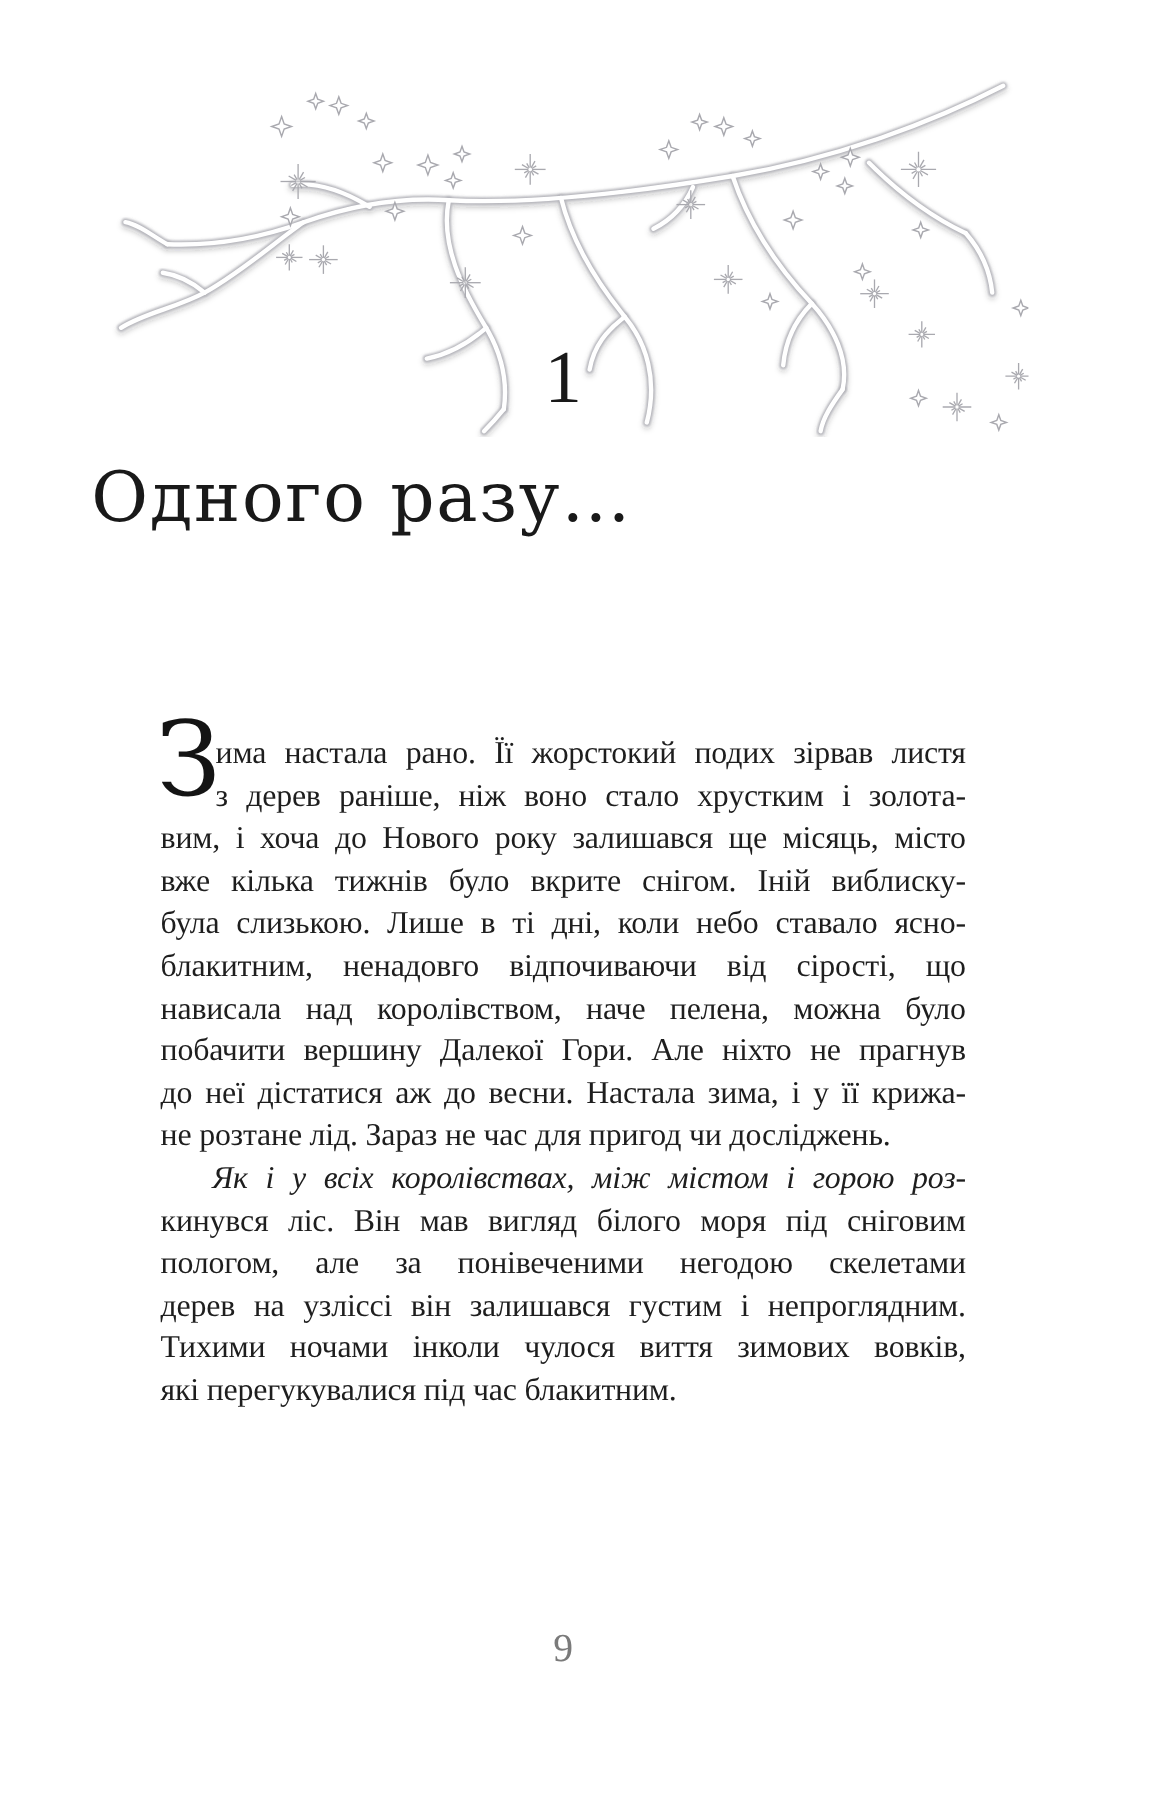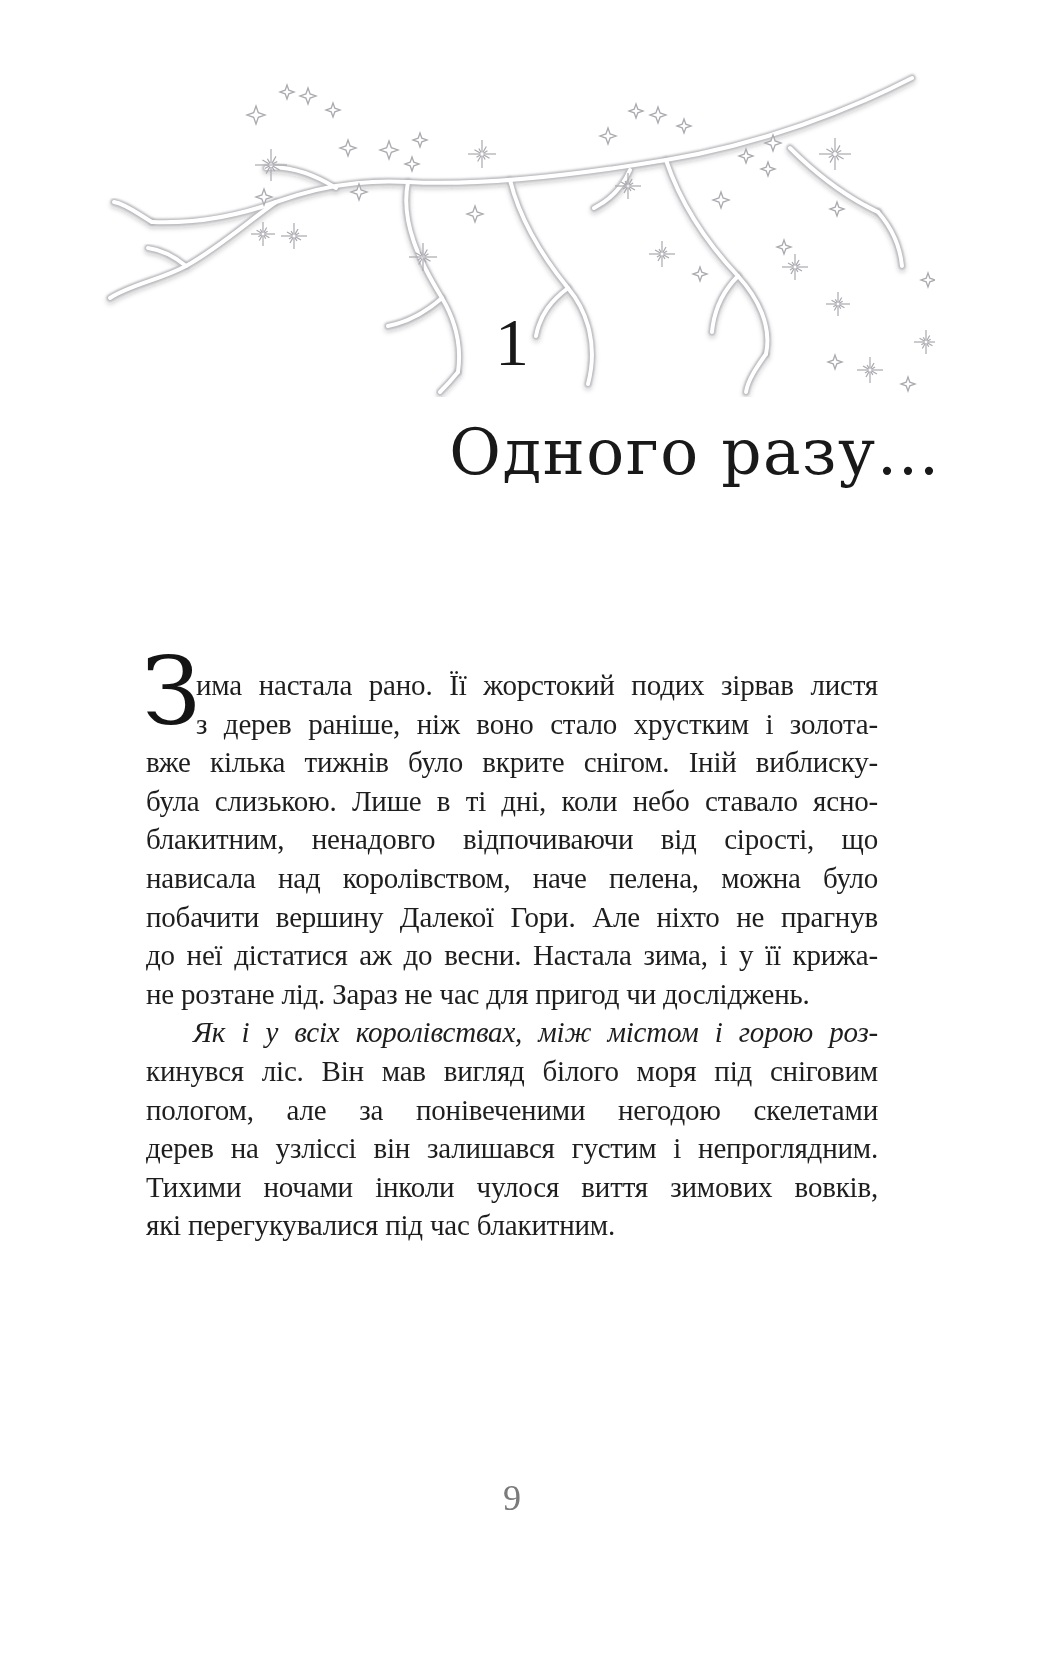--- a/index.html
+++ b/index.html
@@ -19,21 +19,21 @@
   .chapter-number{
     position:absolute;top:308px;left:146px;width:732px;
     text-align:center;
     font-size:68px;line-height:1;
     font-weight:400;color:#191919;
     font-family:"Liberation Serif", serif;
   }
   
   .chapter-title{
     position:absolute;top:418px;left:83px;width:858px;
-    text-align:right;
+    text-align:left;
     font-size:63px;line-height:1.1;
     font-weight:400;letter-spacing:1.5px;color:#191919;
     font-family:"DejaVu Serif","Liberation Serif", serif;
   }
   
   .body-block{
     position:absolute;left:146px;top:666px;width:732px;
     font-size:29px;line-height:38.6px;letter-spacing:-0.2px;
     color:#1e1e1e;
   }
@@ -310,20 +310,21 @@
 
   <div class="chapter-number">1</div>
 
   <div class="chapter-title">Одного разу…</div>
 
   <div class="body-block">
     <span class="drop-cap">З</span>
 
     <div class="text-line dc-indent">има настала рано. Її жорстокий подих зірвав листя</div>
     <div class="text-line dc-indent">з дерев раніше, ніж воно стало хрустким і золота-</div>
+    <div class="text-line">вим, і хоча до Нового року залишався ще місяць, місто</div>
     <div class="text-line">вже кілька тижнів було вкрите снігом. Іній виблиску-</div>
     <div class="text-line">була слизькою. Лише в ті дні, коли небо ставало ясно-</div>
     <div class="text-line">блакитним, ненадовго відпочиваючи від сірості, що</div>
     <div class="text-line">нависала над королівством, наче пелена, можна було</div>
     <div class="text-line">побачити вершину Далекої Гори. Але ніхто не прагнув</div>
     <div class="text-line">до неї дістатися аж до весни. Настала зима, і у її крижа-</div>
     <div class="text-line para-end">не розтане лід. Зараз не час для пригод чи досліджень.</div>
 
     <div class="text-line para-indent">Як і у всіх королівствах, між містом і горою роз-</div>
     <div class="text-line">кинувся ліс. Він мав вигляд білого моря під сніговим</div>

